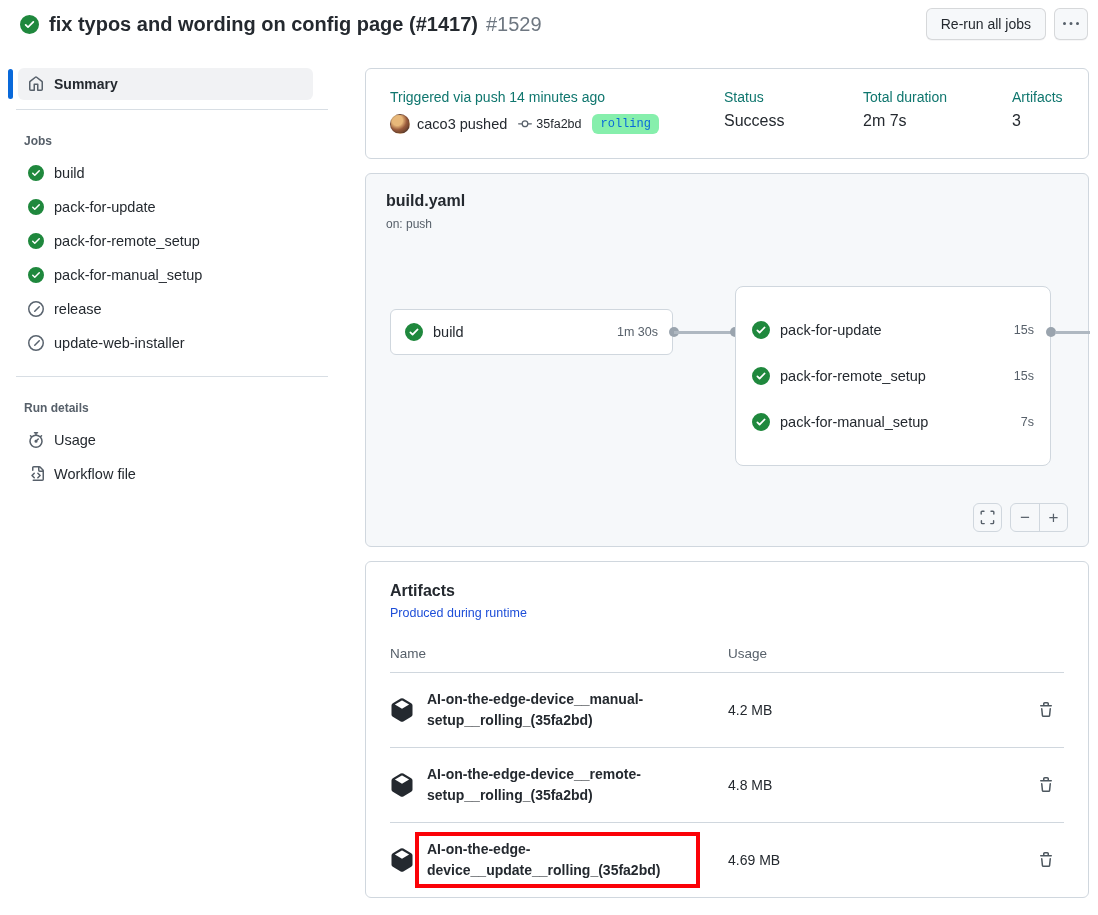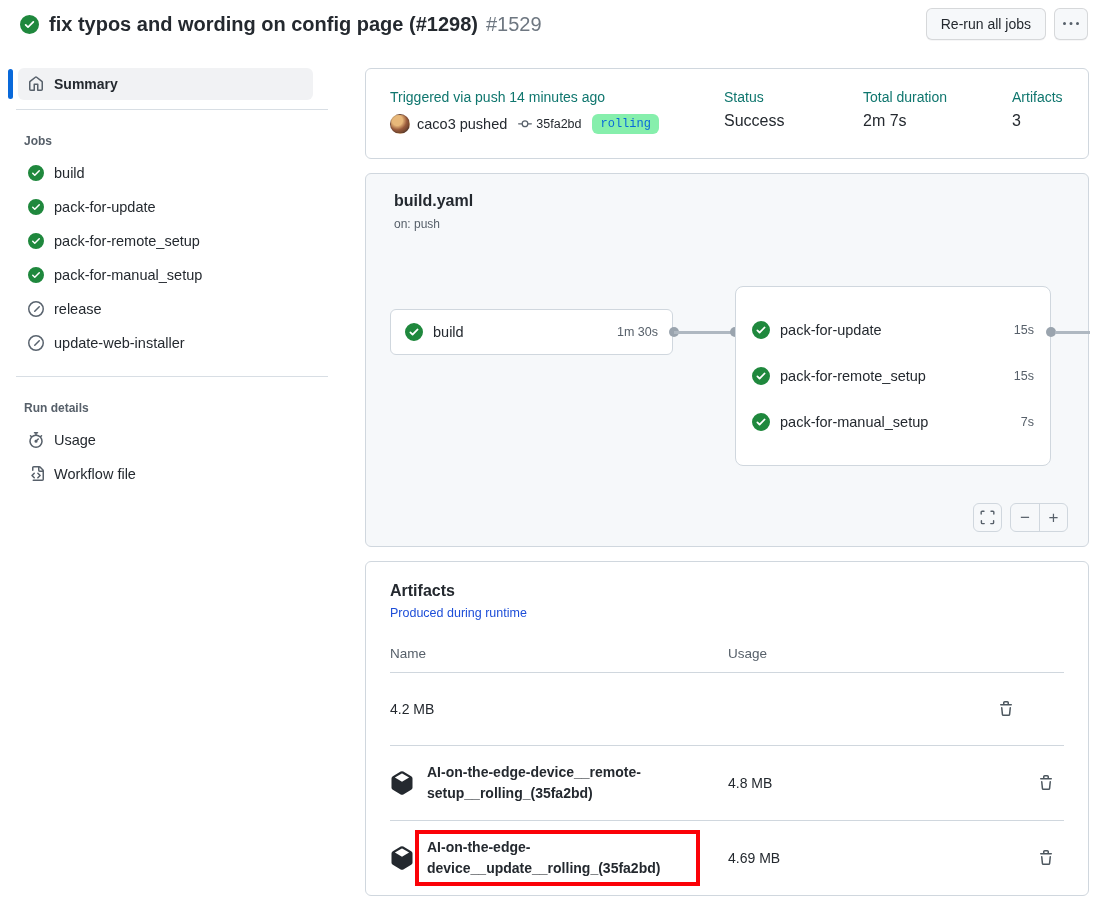--- a/index.html
+++ b/index.html
@@ -71,21 +71,21 @@
   }
   .commit-ref { display: flex; align-items: center; gap: 4px; color: #57606a; margin-left: 4px; }
   .commit-sha { font-size: 12.5px; color: #24292f; }
   .branch-badge {
     font-family: "Liberation Mono", "DejaVu Sans Mono", monospace;
     font-size: 12px; color: #0969da; background: #86efac;
     padding: 3px 8px; border-radius: 6px; margin-left: 4px; cursor: pointer;
   }
 
   
-  .graph-card { background: #f6f8fa; height: 374px; position: relative; padding: 18px 28px; }
+  .graph-card { background: #f6f8fa; height: 374px; position: relative; padding: 18px 20px; }
   .graph-title { font-size: 16px; font-weight: 700; }
   .graph-subtitle { font-size: 12px; color: #57606a; margin-top: 7px; }
   .job-node {
     position: absolute; left: 24px; top: 135px; width: 283px; height: 46px;
     background: #fff; border: 1px solid #d0d7de; border-radius: 6px;
     display: flex; align-items: center; gap: 10px; padding: 0 14px; cursor: pointer;
   }
   .node-label { font-size: 14.5px; }
   .node-duration { margin-left: auto; font-size: 12.5px; color: #57606a; }
   .group-node {
@@ -170,21 +170,21 @@
     </symbol>
   </defs>
 </svg>
 
 <div class="run-header">
   <span class="status-icon">
     <svg width="19" height="19">
         <use href="#i-check"></use>
       </svg>
   </span>
-  <span class="run-title">fix typos and wording on config page (#1298)</span>
+  <span class="run-title">fix typos and wording on config page (#1417)</span>
   <span class="run-number">#1529</span>
   <div class="header-actions">
     <button class="gh-btn">Re-run all jobs</button>
     <button class="gh-btn icon-only">
       <span>
           <svg width="16" height="16">
             <use href="#i-kebab"></use>
           </svg>
         </span>
     </button>
@@ -382,20 +382,28 @@
       <div class="artifacts-title">Artifacts</div>
       <div class="artifacts-subtitle">Produced during runtime</div>
 
       <div class="art-table-head">
         <span>Name</span>
         <span>Usage</span>
         <span></span>
       </div>
 
       <div class="art-row">
+        <div class="art-name-cell">
+          <span class="pkg">
+              <svg width="24" height="24">
+                <use href="#i-package"></use>
+              </svg>
+            </span>
+          <span class="art-name">AI-on-the-edge-device__manual-setup__rolling_(35fa2bd)</span>
+        </div>
         <span class="art-size">4.2 MB</span>
         <button class="trash-btn">
           <span><svg width="16" height="16">
                 <use href="#i-trash"></use>
               </svg></span>
         </button>
       </div>
 
       <div class="art-row">
         <div class="art-name-cell">

